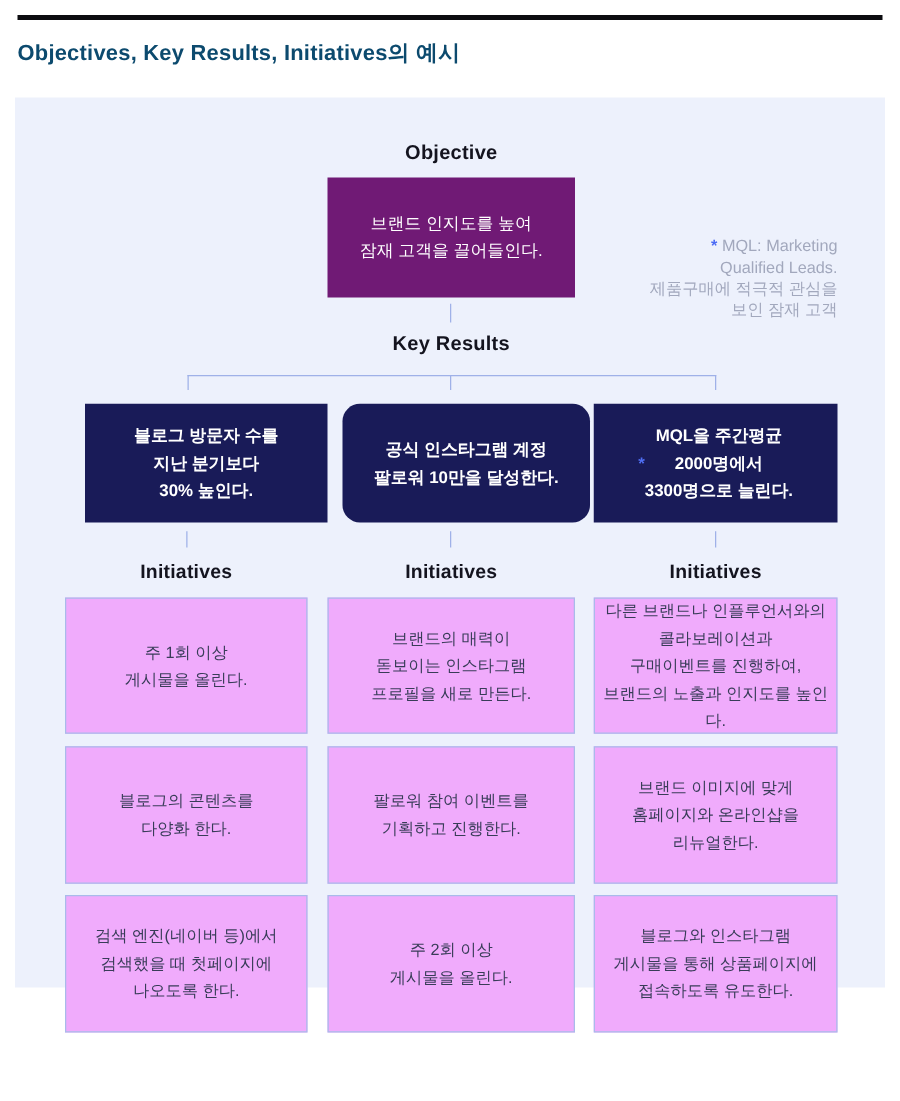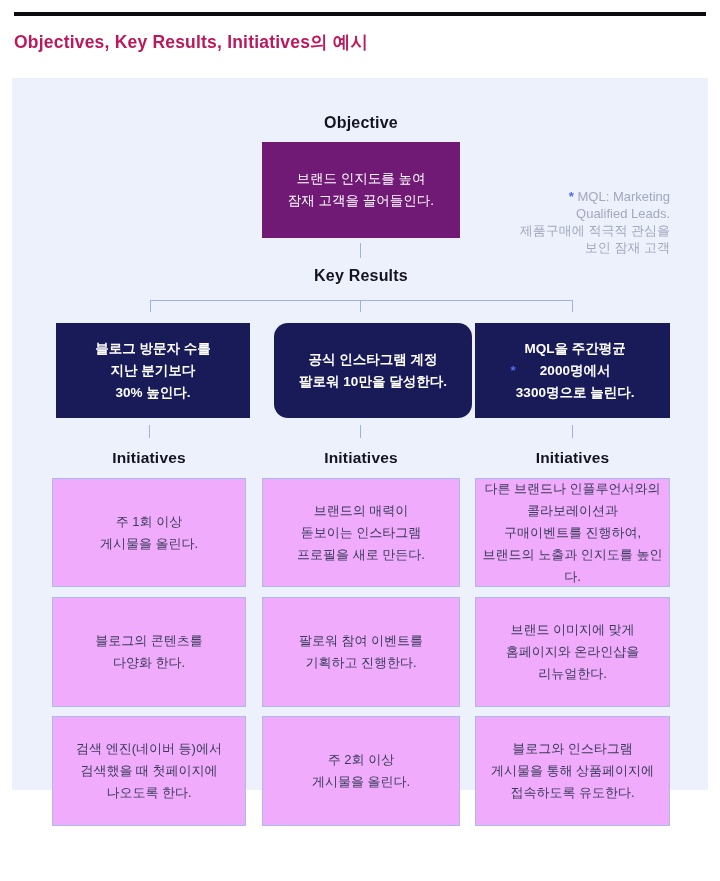--- a/index.html
+++ b/index.html
@@ -2,21 +2,21 @@
 <html><head>
 <meta charset="utf-8">
 <style>
   html,body{margin:0;padding:0;}
   body{
     width:720px;height:881px;position:relative;background:#ffffff;
     font-family:"Liberation Sans","DejaVu Sans",sans-serif;
     -webkit-font-smoothing:antialiased;
   }
   .top-rule{position:absolute;left:14px;top:12px;width:692px;height:4px;background:#0c0c10;}
-  .page-title{position:absolute;left:14px;top:30px;font-size:17.5px;font-weight:700;color:#be185d;letter-spacing:.2px;}
+  .page-title{position:absolute;left:14px;top:30px;font-size:17.5px;font-weight:700;color:#0c4a6e;letter-spacing:.2px;}
   .panel{position:absolute;left:12px;top:78px;width:696px;height:712px;background:#edf1fc;}
 
   .heading{position:absolute;text-align:center;font-size:16px;font-weight:600;color:#14141f;letter-spacing:.2px;}
   .h-objective{left:250px;top:36px;width:198px;}
   .h-keyresults{left:249px;top:189px;width:200px;}
   .h-init{top:371px;font-size:15.5px;}
   .h-init.c1{left:40px;width:194px;}
   .h-init.c2{left:250px;width:198px;}
   .h-init.c3{left:463px;width:195px;}
 
@@ -43,21 +43,21 @@
   .stub-kr2{left:348px;top:347px;height:13px;}
   .stub-kr3{left:560px;top:347px;height:13px;}
 
   .kr-box{
     position:absolute;top:245px;height:95px;background:#191b58;
     display:flex;align-items:center;justify-content:center;text-align:center;
     color:#ffffff;font-size:13.5px;font-weight:700;line-height:22px;
   }
   .kr-box .txt{white-space:pre-line;}
   .kr-box .star{color:#4f6ef2;}
-  .kr1{left:44px;width:194px;}
+  .kr1{left:56px;width:194px;}
   .kr2{left:262px;width:198px;border-radius:14px;}
   .kr3{left:463px;width:195px;}
 
   .init-box{
     position:absolute;background:#f0abfc;border:1.5px solid #a9bbea;box-sizing:border-box;
     display:flex;align-items:center;justify-content:center;text-align:center;
     color:#383c58;font-size:13px;font-weight:500;line-height:22px;white-space:pre-line;
   }
   .init-box.c1{left:40px;width:194px;}
   .init-box.c2{left:250px;width:198px;}

